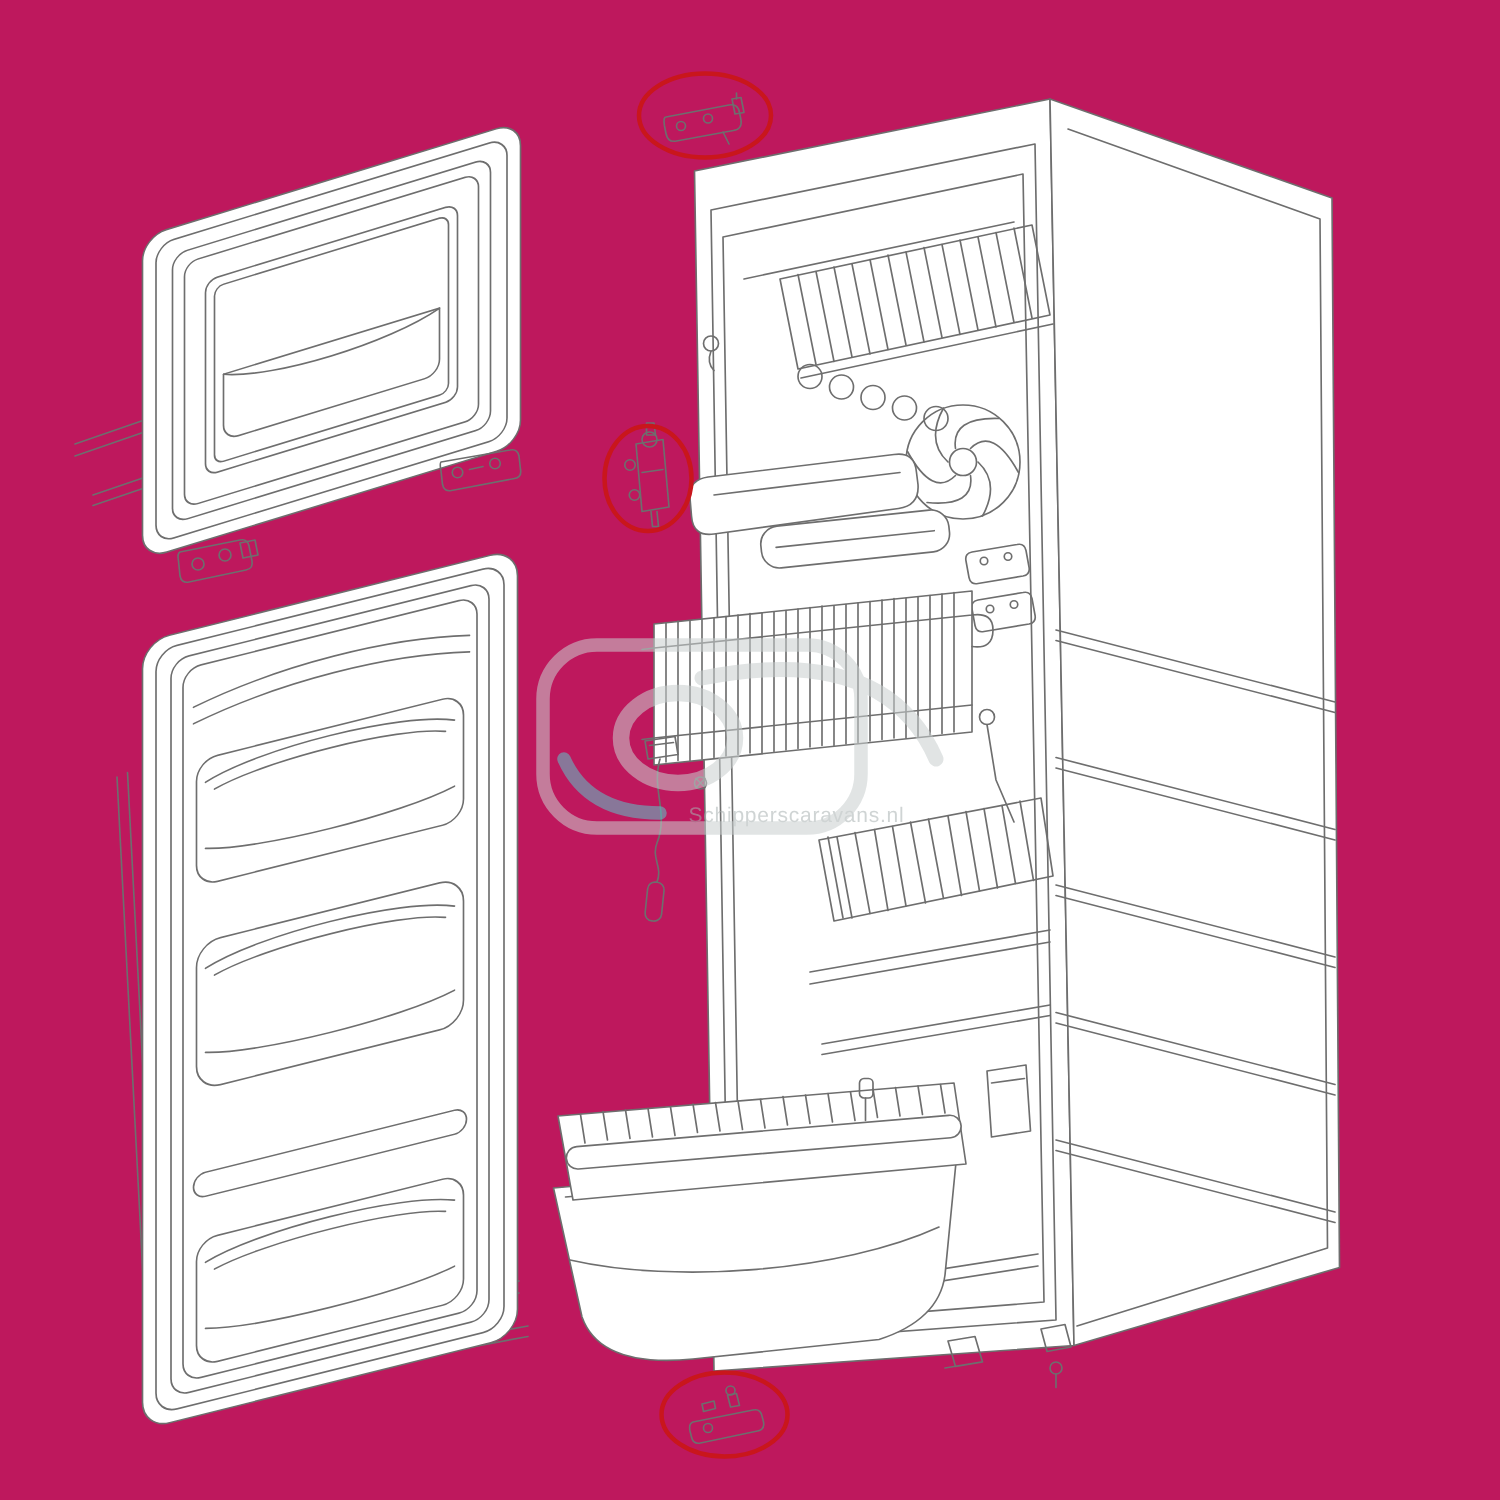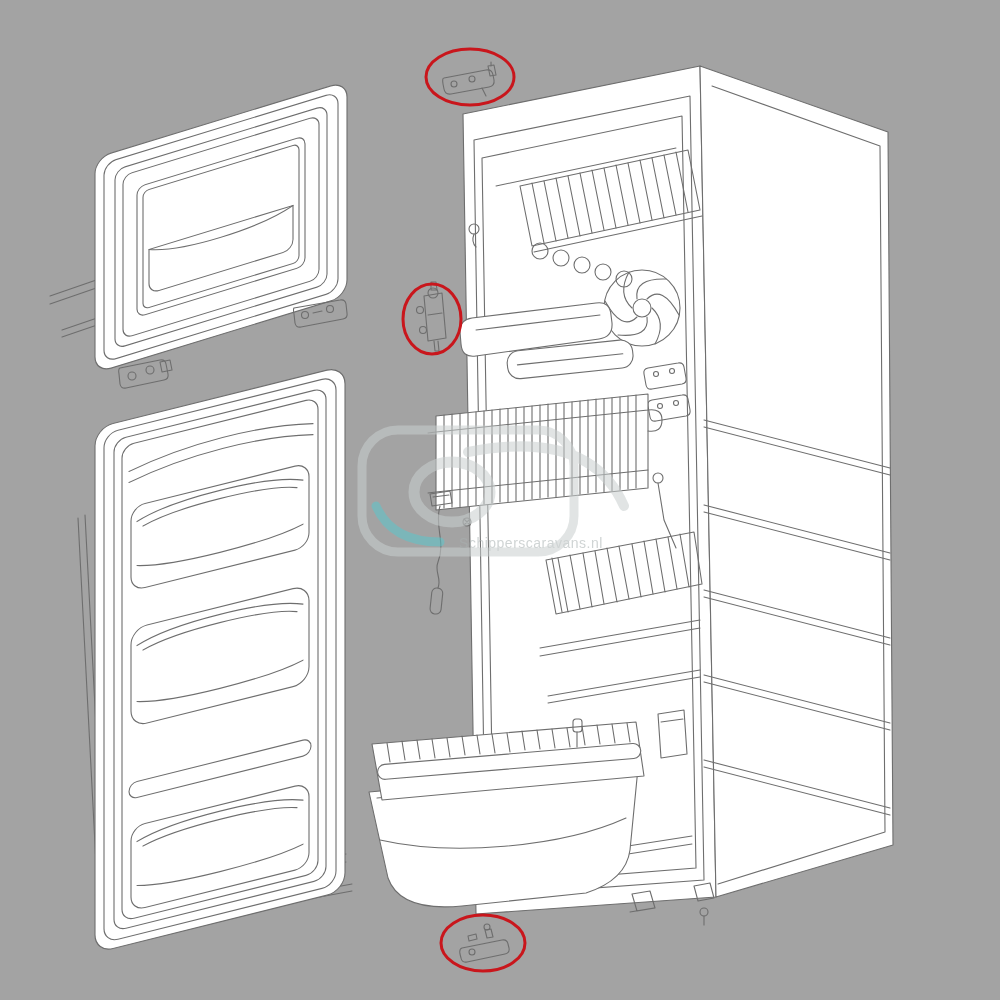--- a/index.html
+++ b/index.html
@@ -1,16 +1,16 @@
 <!DOCTYPE html>
 <html><head>
 <meta charset="utf-8">
 <style>
   html,body{margin:0;padding:0;background:#fff;}
-  .stage{position:relative;width:1000px;height:1000px;background:#a3a3a3;overflow:hidden;
+  .stage{position:relative;width:1000px;height:1000px;background:#be185d;overflow:hidden;
          font-family:"Liberation Sans",sans-serif;}
   svg{display:block;}
   .art path,.art rect,.art circle,.art ellipse,.art line{fill:none;}
   .wf{fill:#ffffff !important;}
   .wm-text{font-family:"Liberation Sans",sans-serif;font-size:14px;letter-spacing:.5px;}
 </style>
 </head>
 <body>
 
 <div class="stage">

